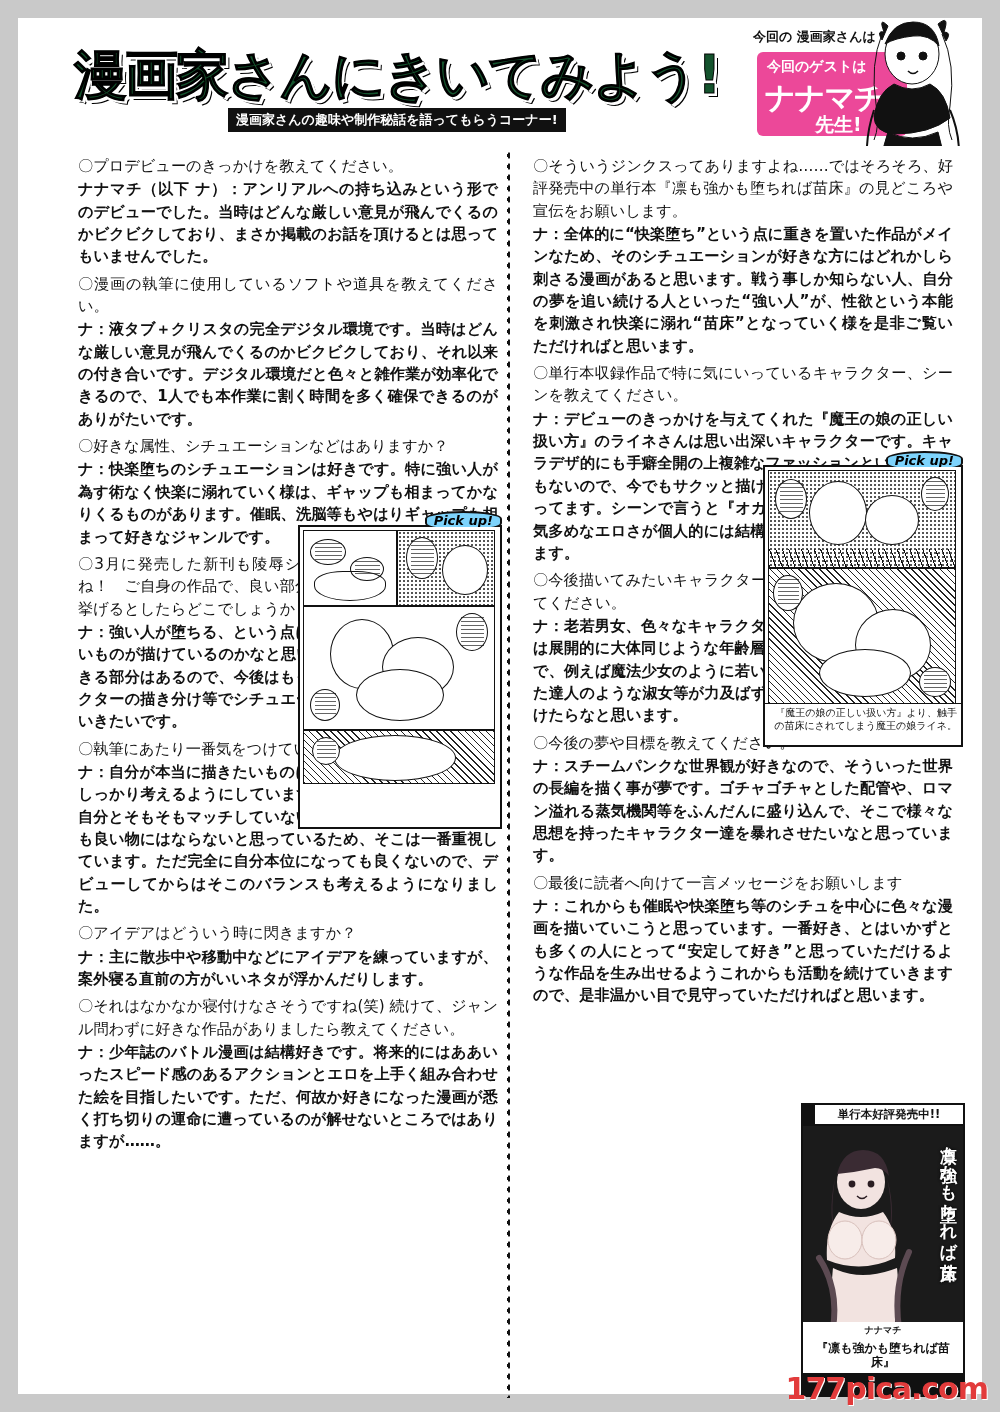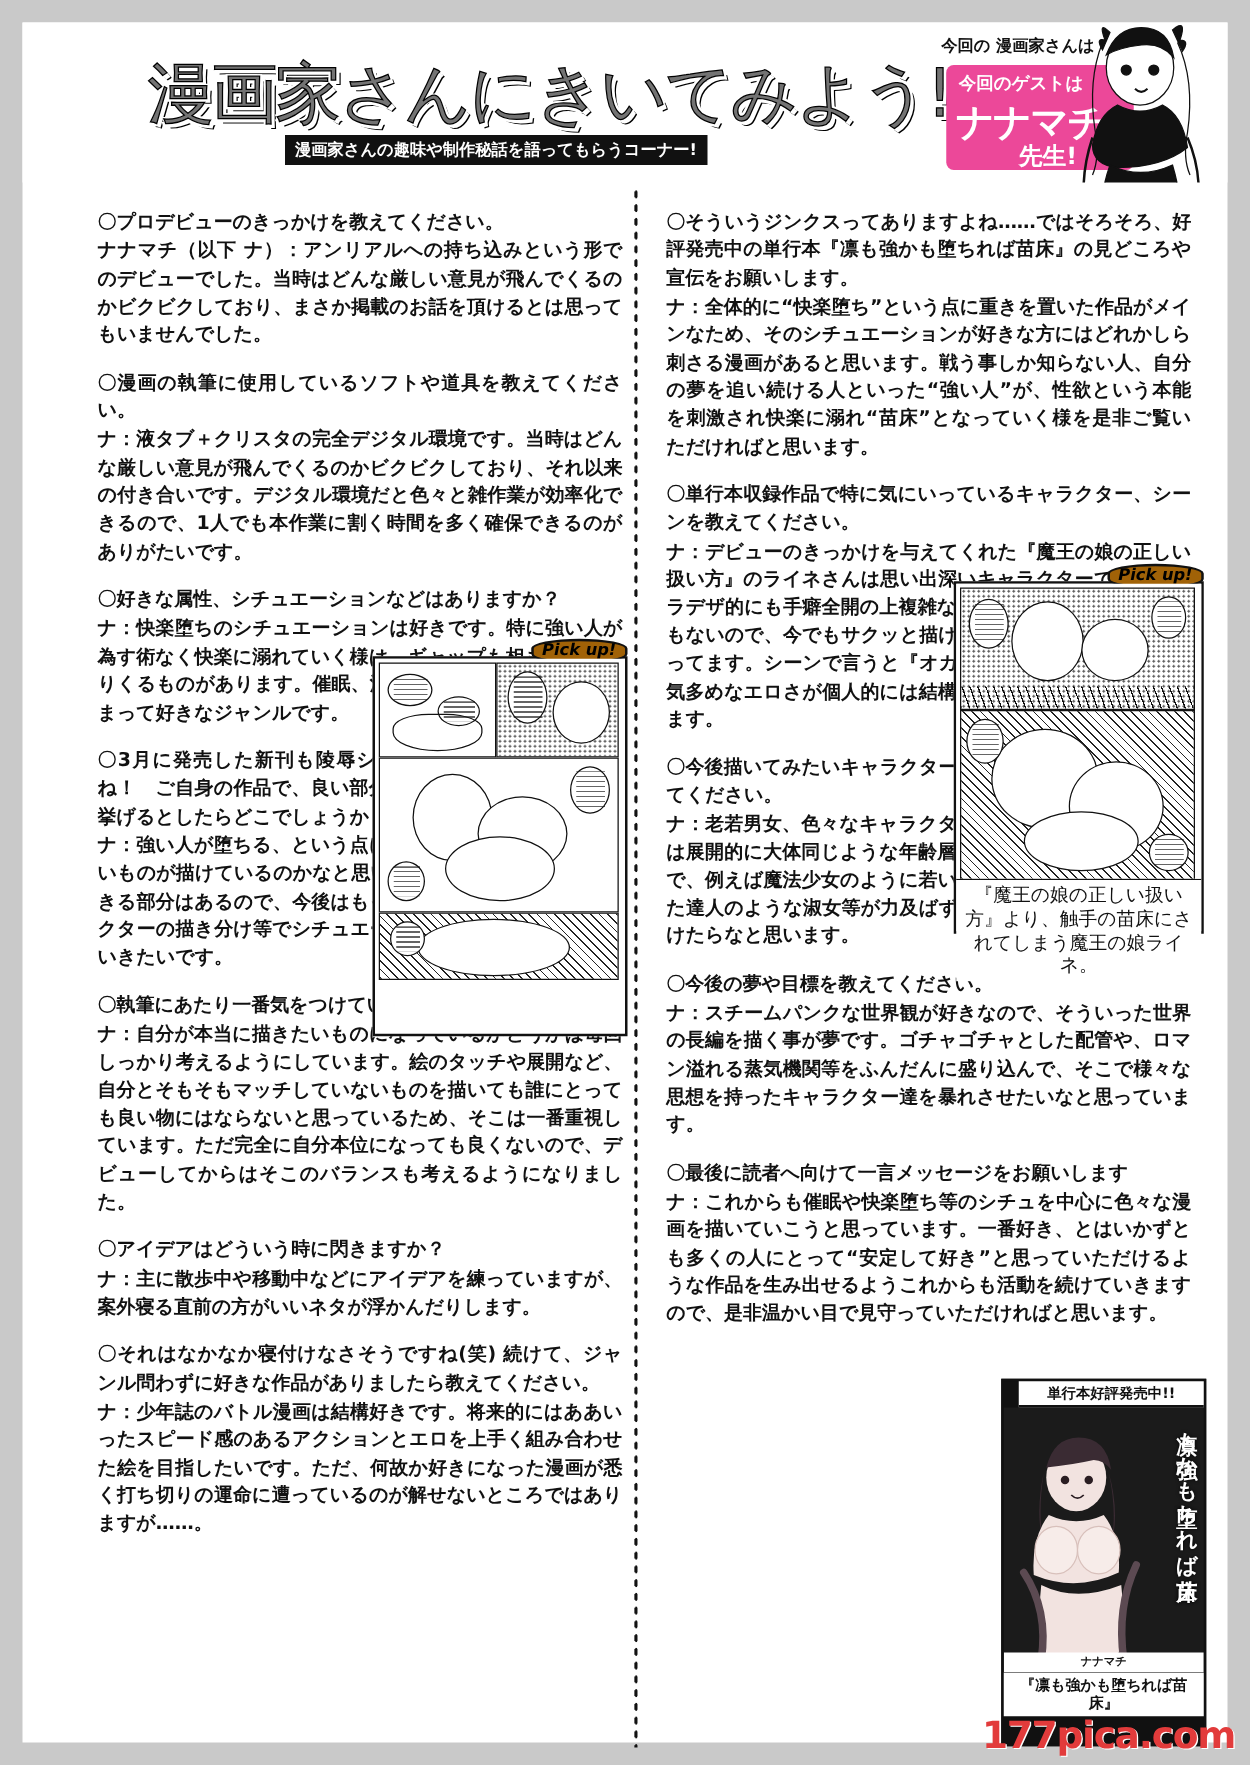--- a/index.html
+++ b/index.html
@@ -15,26 +15,25 @@
     position:absolute;left:18px;top:18px;width:964px;height:1376px;
     background:#ffffff;
   }
   
   .header{
     position:absolute;left:18px;top:18px;width:964px;height:128px;
     background:#ffffff;overflow:hidden;
   }
   .title-main{
     position:absolute;left:56px;top:22px;
-    font-size:53px;font-weight:normal;letter-spacing:-2px;
-    color:#737373;
+    font-size:53px;font-weight:bold;letter-spacing:-2px;
+    color:#14532d;
     -webkit-text-stroke:1px #000;
     white-space:nowrap;
     text-shadow:3px 3px 0 #fff, -2px -2px 0 #fff, 2px -2px 0 #fff, -2px 2px 0 #fff, 4px 4px 0 #000;
-    margin-left:44px;
   }
   .title-sub{
     position:absolute;left:210px;top:90px;
     font-size:13px;font-weight:bold;color:#fff;background:#111;
     padding:3px 8px;white-space:nowrap;letter-spacing:0px;
   }
   .guest-box{
     position:absolute;left:735px;top:8px;width:160px;height:112px;
   }
   .guest-line1{
@@ -58,45 +57,45 @@
     position:absolute;right:10px;top:-4px;width:130px;height:400px;
   }
   
   .col{
     position:absolute;top:150px;width:420px;
     font-size:15.2px;line-height:1.47;color:#111;
     text-align:justify;
   }
   .col-left{left:78px;}
   .col-right{left:533px;}
-  .q{font-weight:bold;margin:16px 0 1px 0;text-indent:0;}
+  .q{font-weight:normal;margin:5px 0 1px 0;text-indent:0;}
   .a{font-weight:bold;margin:0 0 1px 0;}
   
   .divider{
     position:absolute;left:506px;top:150px;width:4px;height:1248px;
     background-image:radial-gradient(#111 1.6px, transparent 1.8px);
     background-size:6px 11px;
   }
   
   .figure{
     border:2px solid #111;background:#fff;position:relative;
   }
   .fig-left{
     position:absolute;left:298px;top:525px;width:200px;height:300px;
   }
   .fig-right{
     position:absolute;left:763px;top:465px;width:196px;height:278px;
   }
   .fig-caption{
-    font-size:15px;line-height:1.25;padding:3px 4px;color:#111;
-    border-top:1px solid #111;background:#fff;text-align:center;
+    font-size:10px;line-height:1.25;padding:3px 4px;color:#111;
+    border-top:1px solid #111;background:#fff;text-align:right;
   }
   .pickup{
     position:absolute;right:-2px;top:-16px;
-    background:#a16207;border:2px solid #111;border-radius:50%/40%;
+    background:#7dd3fc;border:2px solid #111;border-radius:50%/40%;
     padding:1px 7px;font-size:13px;font-weight:bold;font-style:italic;
     line-height:1.05;text-align:center;
   }
   .manga-art{
     position:relative;width:100%;height:calc(100% - 42px);overflow:hidden;background:#fff;
   }
   .panelgrid{position:absolute;inset:3px;}
   .mp{position:absolute;border:1.4px solid #111;background:#fff;overflow:hidden;}
   .tone{
     background-image:radial-gradient(#555 0.9px, transparent 1.1px);

